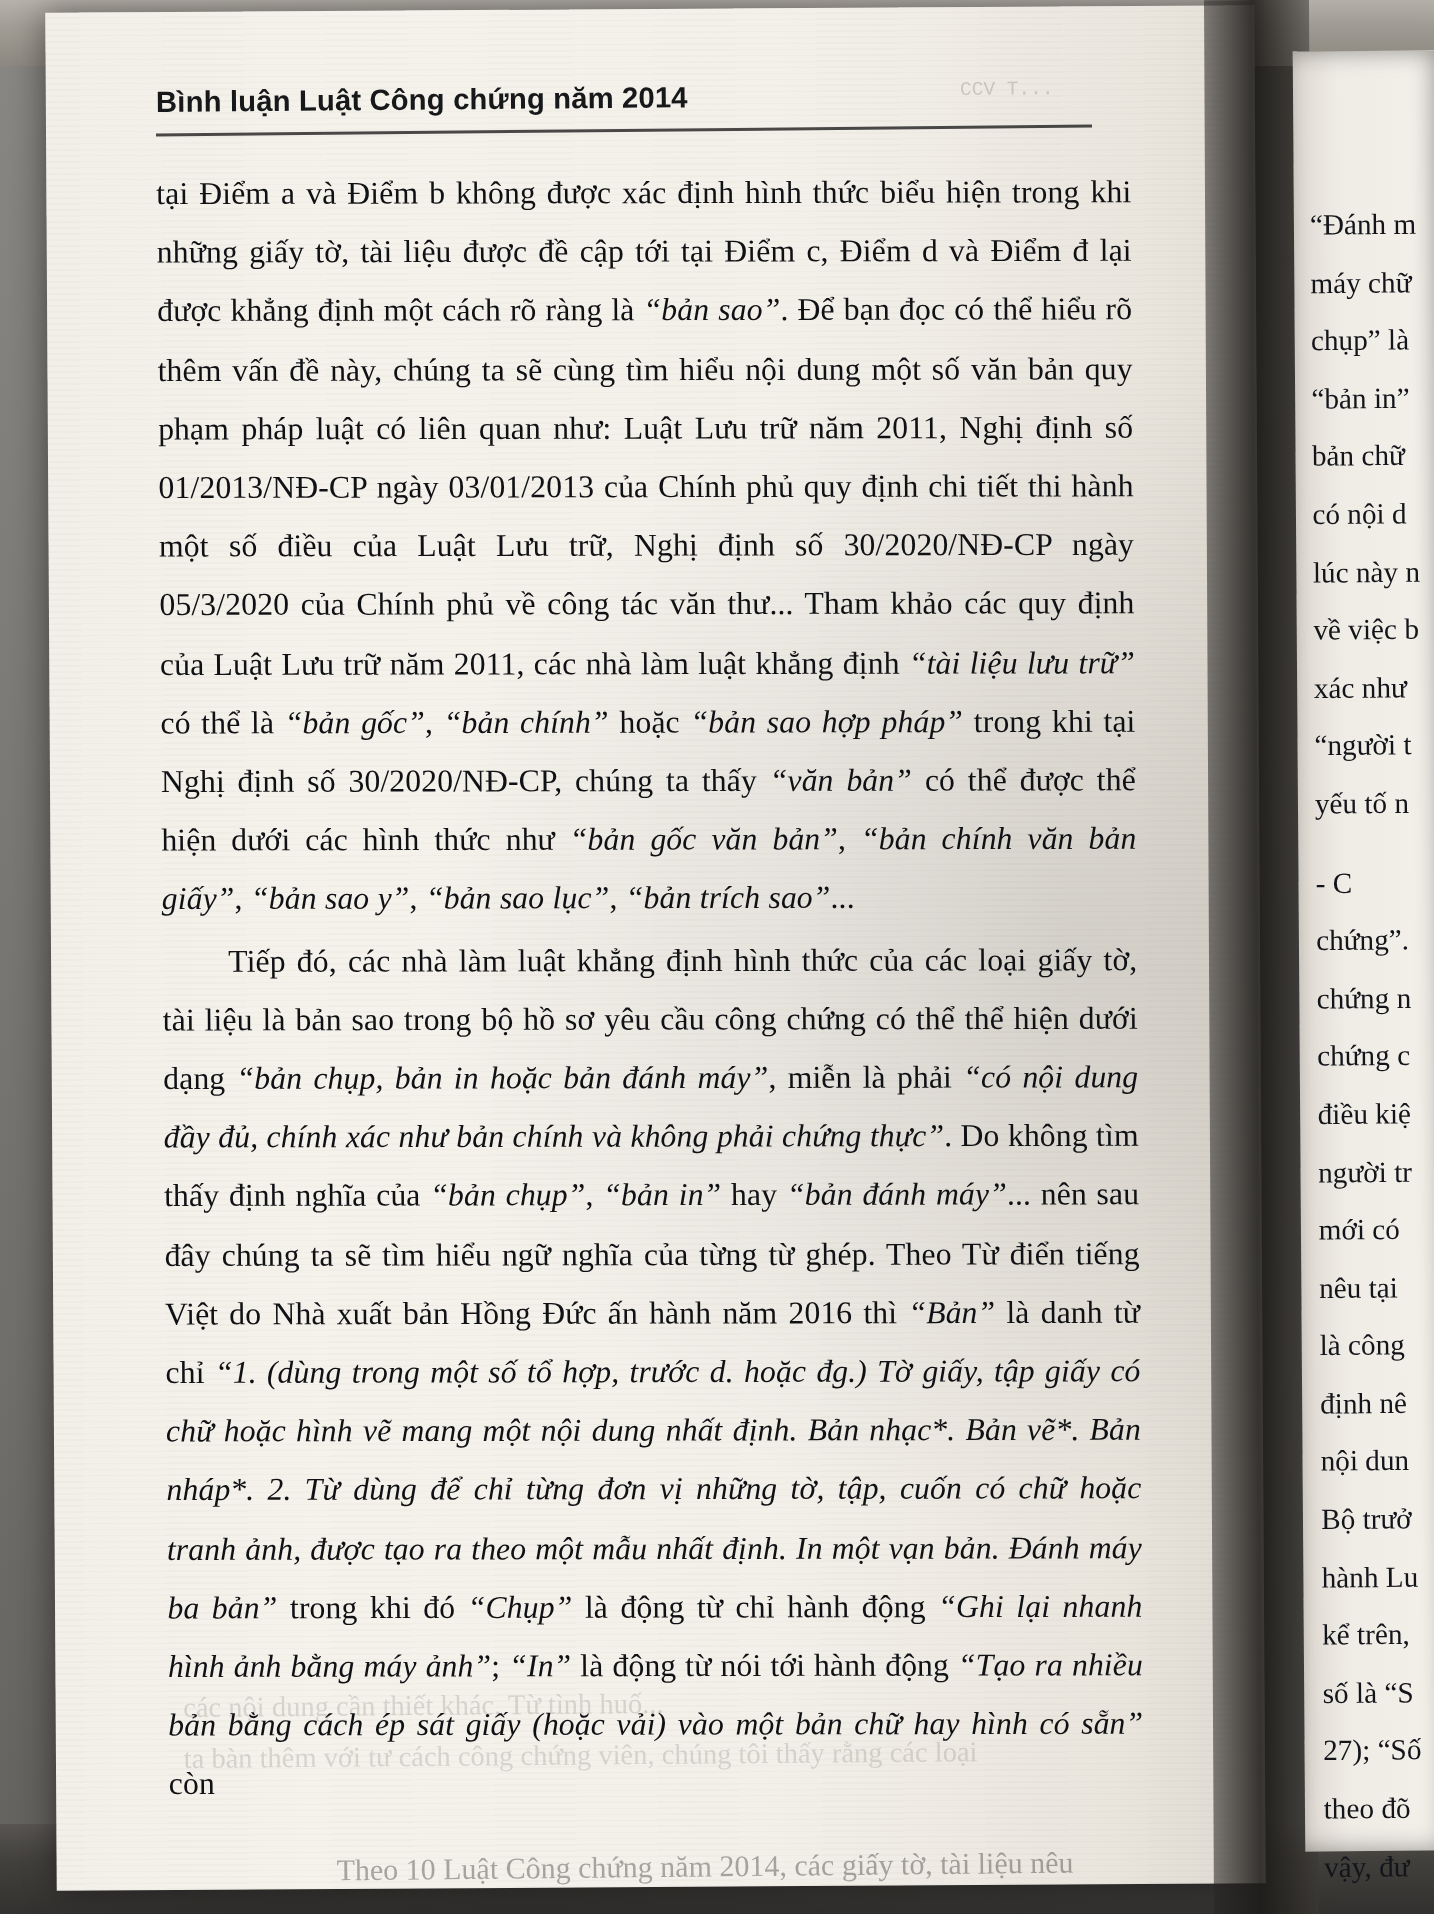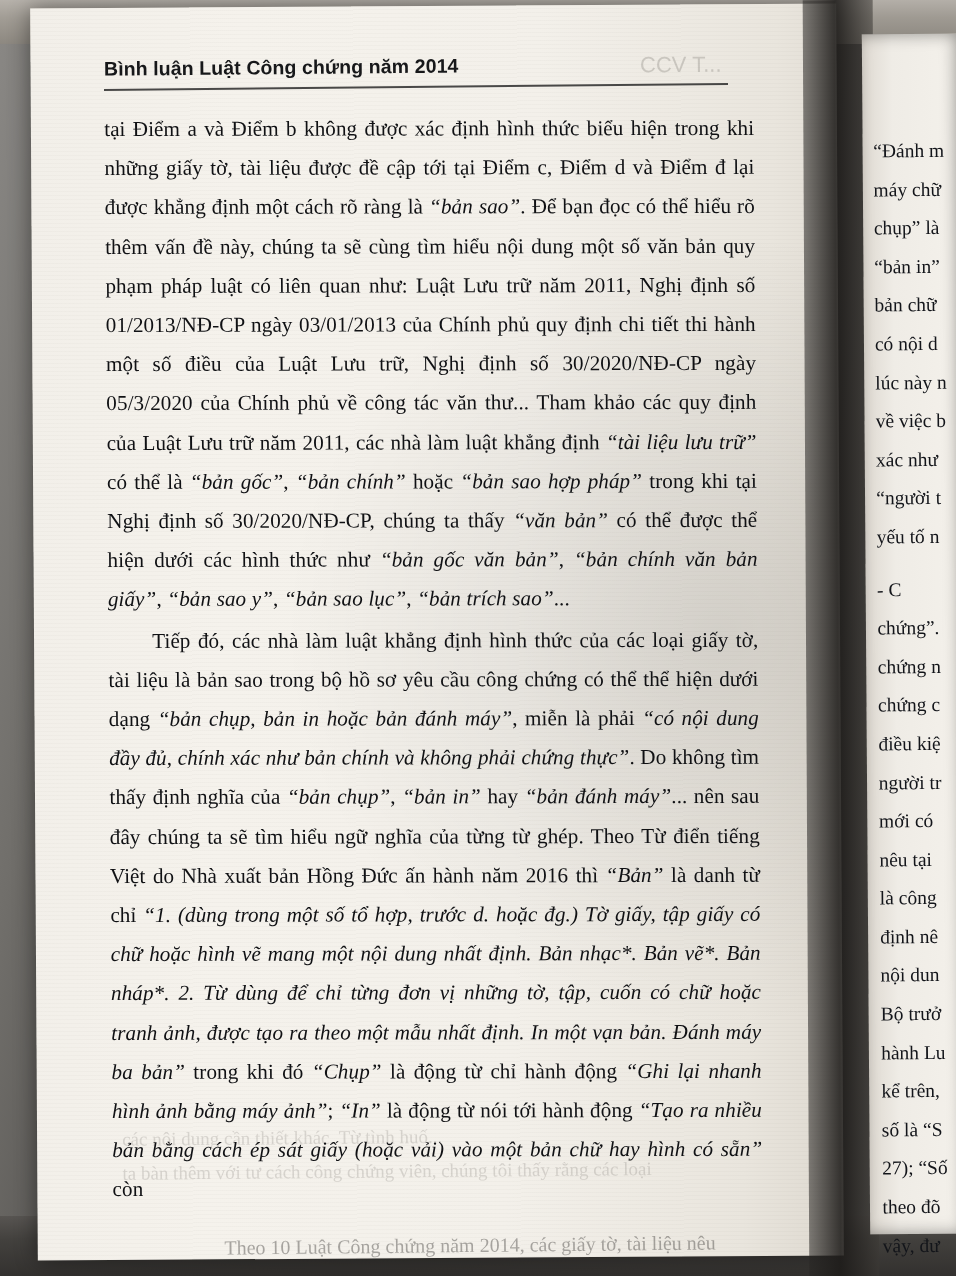--- a/index.html
+++ b/index.html
@@ -172,22 +172,22 @@
     font-size: 19px;
     line-height: 34px;
     color: rgba(110,106,100,0.22);
     transform: rotate(-0.5deg);
     pointer-events: none;
   }
   .ghost-head {
     position: absolute;
     left: 640px;
     top: 52px;
-    font-family: Liberation Sans, sans-serif;
-    font-size: 22px;
+    font-family: Liberation Mono, monospace;
+    font-size: 13px;
     color: rgba(120,116,110,0.30);
     transform: rotate(-0.5deg);
   }
 </style>
 </head>
 <body>
 
 <div id="page">
 
   <div class="bg-dark"></div>

